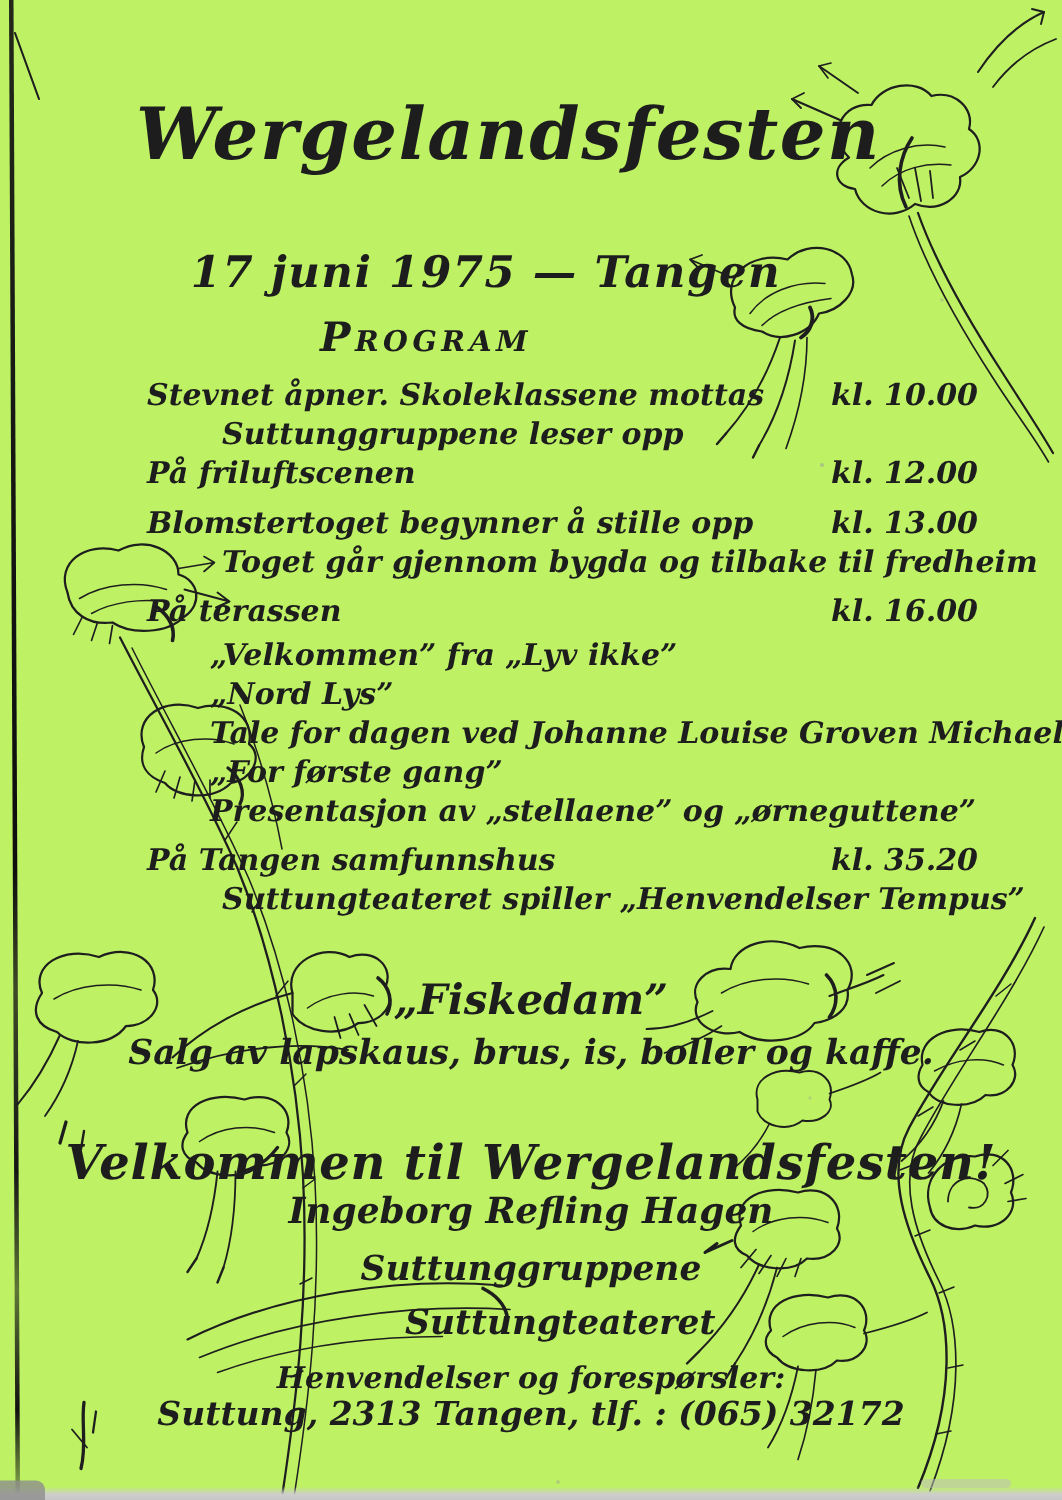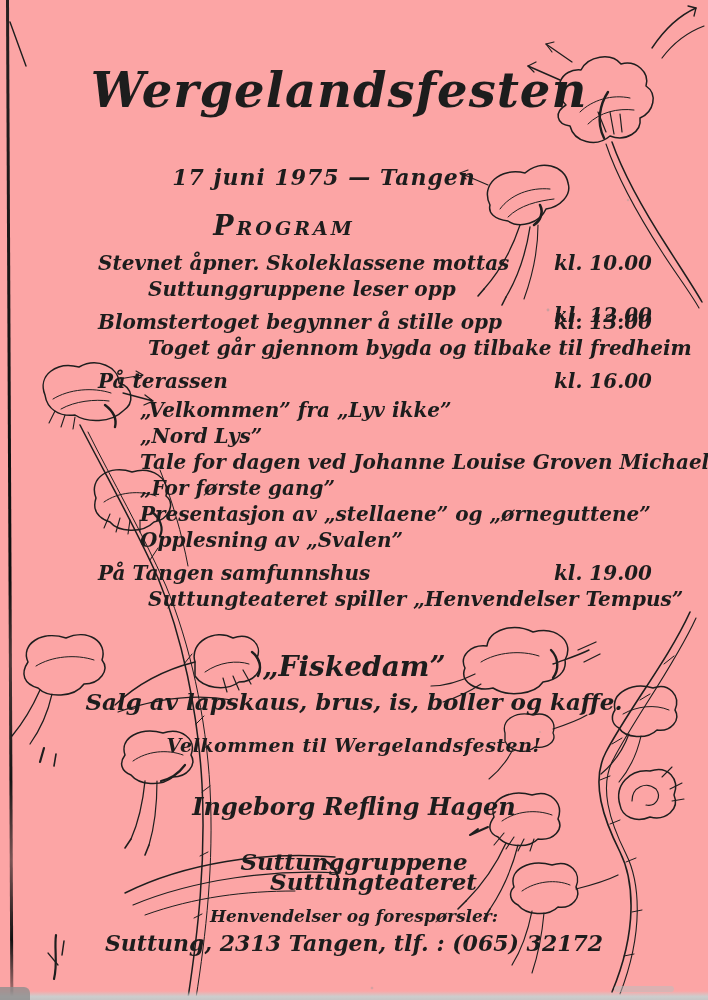--- a/index.html
+++ b/index.html
@@ -1,20 +1,20 @@
 <!DOCTYPE html>
 <html><head>
 <meta charset="utf-8">
 <style>
   html,body{margin:0;padding:0;background:#888;}
   .page{
     position:relative;
     width:708px;height:1000px;
     margin:0 auto;
-    background:#fca5a5;
+    background:#bef264;
     overflow:hidden;
     font-family:"DejaVu Serif", serif;
     font-style:italic;
     color:#1d1d1d;
   }
   .hand{font-family:"DejaVu Serif", serif;font-style:italic;font-weight:bold;}
   
   .scan-left{
     position:absolute;left:6px;top:0;bottom:0;width:3px;z-index:3;
     background:linear-gradient(to bottom,
@@ -34,41 +34,41 @@
   .scan-smudge{
     position:absolute;right:34px;bottom:8px;width:60px;height:6px;z-index:3;
     background:#bdbdbd;opacity:.55;border-radius:3px;
   }
   .flowers{position:absolute;left:0;top:0;z-index:1;}
   .textlayer{position:absolute;left:0;top:0;right:0;z-index:2;}
 
   .title{position:absolute;top:64px;left:0;right:30px;text-align:center;
          font-size:48px;line-height:1.1;letter-spacing:1px;}
   .dateline{position:absolute;top:164px;left:0;right:60px;text-align:center;
-            font-size:22px;letter-spacing:1px;}
+            font-size:29px;letter-spacing:1px;}
   .progheading{position:absolute;top:210px;left:0;right:140px;text-align:center;
                font-size:27px;font-variant:small-caps;letter-spacing:3px;}
 
   .program{position:absolute;left:98px;right:0;top:250px;font-size:20px;line-height:26px;}
   .row{position:relative;padding-right:70px;white-space:nowrap;font-style:italic;}
   .row .t{font-weight:bold;}
   .row .time{position:absolute;right:56px;top:0;font-weight:bold;}
   .i1{padding-left:50px;}
   .i2{padding-left:42px;}
   .gap{margin-top:7px;}
   .gap-s{margin-top:3px;}
 
   .centerline{position:absolute;left:0;right:0;text-align:center;}
   .fiskedam{top:650px;font-size:28px;}
   .salg{top:688px;font-size:23px;font-style:italic;}
-  .welcome{top:734px;font-size:19px;letter-spacing:.5px;}
+  .welcome{top:756px;font-size:32px;letter-spacing:.5px;}
   .host{top:792px;font-size:24px;}
-  .grp1{top:832px;font-size:23px;margin-top:16px;}
+  .grp1{top:832px;font-size:23px;}
   .grp2{top:868px;font-size:23px;padding-left:39px;}
-  .inquiries{top:906px;font-size:17px;}
+  .inquiries{top:906px;font-size:20px;}
   .address{top:930px;font-size:22px;}
 </style>
 </head>
 <body>
 
 <div class="page">
 
   <svg class="flowers" width="708" height="1000" viewBox="0 0 708 1000" fill="none" stroke="#1e1e1e" stroke-linecap="round" stroke-linejoin="round">
 
     <g>
@@ -234,20 +234,21 @@
 
     <div class="program">
       <div class="row">
         <span class="t">Stevnet åpner. Skoleklassene mottas</span>
         <span class="time">kl. 10.00</span>
       </div>
       <div class="row i1">
         <span class="t">Suttunggruppene leser opp</span>
       </div>
       <div class="row">
+        <span class="t">På friluftscenen</span>
         <span class="time">kl. 12.00</span>
       </div>
       <div class="row gap">
         <span class="t">Blomstertoget begynner å stille opp</span>
         <span class="time">kl. 13.00</span>
       </div>
       <div class="row i1">
         <span class="t">Toget går gjennom bygda og tilbake til fredheim</span>
       </div>
       <div class="row gap">
@@ -262,26 +263,23 @@
       </div>
       <div class="row i2">
         <span class="t">Tale for dagen ved Johanne Louise Groven Michaelsen</span>
       </div>
       <div class="row i2">
         <span class="t">„For første gang”</span>
       </div>
       <div class="row i2">
         <span class="t">Presentasjon av „stellaene” og „ørneguttene”</span>
       </div>
-      <div class="row i2">
-        <span class="t">Opplesning av „Svalen”</span>
-      </div>
       <div class="row gap">
         <span class="t">På Tangen samfunnshus</span>
-        <span class="time">kl. 19.00</span>
+        <span class="time">kl. 35.20</span>
       </div>
       <div class="row i1">
         <span class="t">Suttungteateret spiller „Henvendelser Tempus”</span>
       </div>
     </div>
 
     <div class="centerline fiskedam hand">„Fiskedam”</div>
     <div class="centerline salg hand">Salg av lapskaus, brus, is, boller og kaffe.</div>
 
     <div class="centerline welcome hand">Velkommen til Wergelandsfesten!</div>

